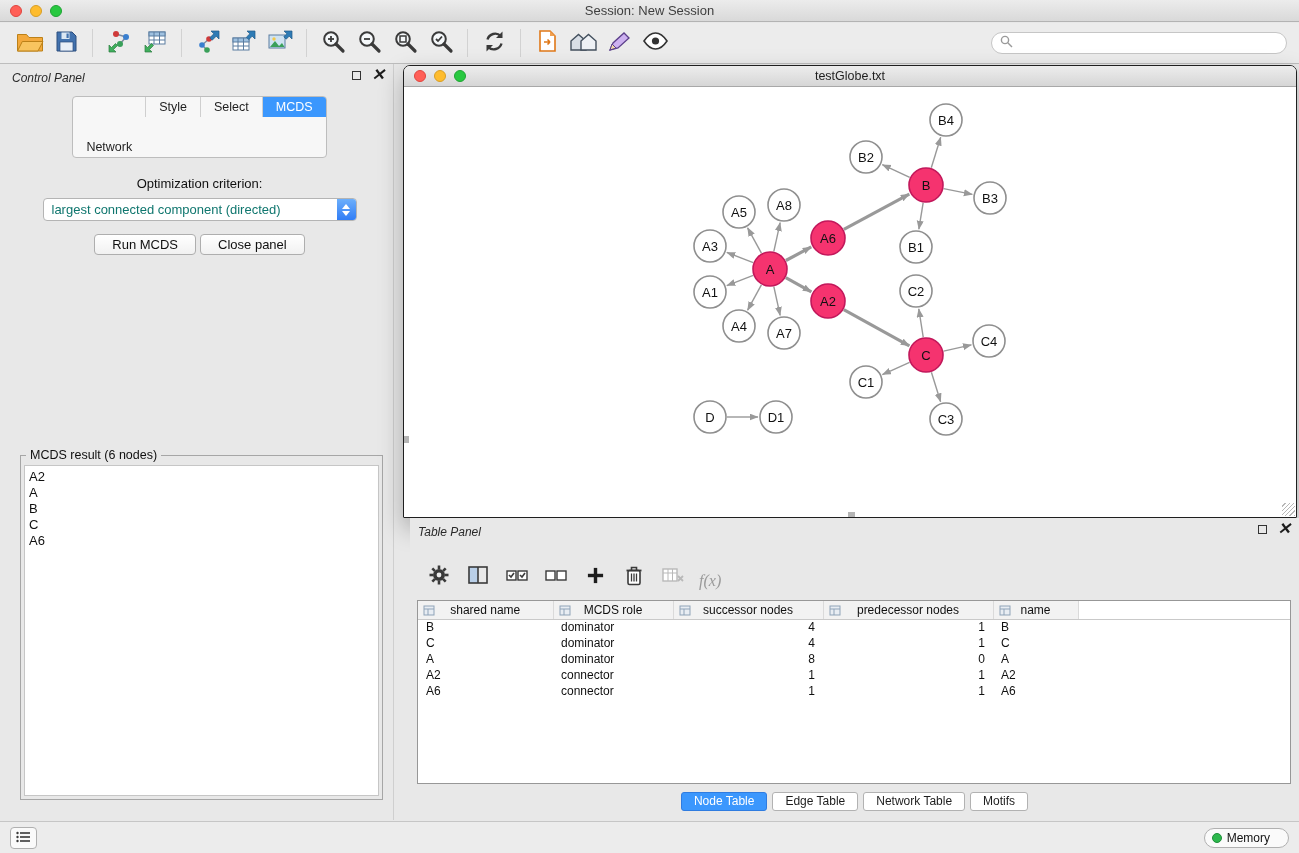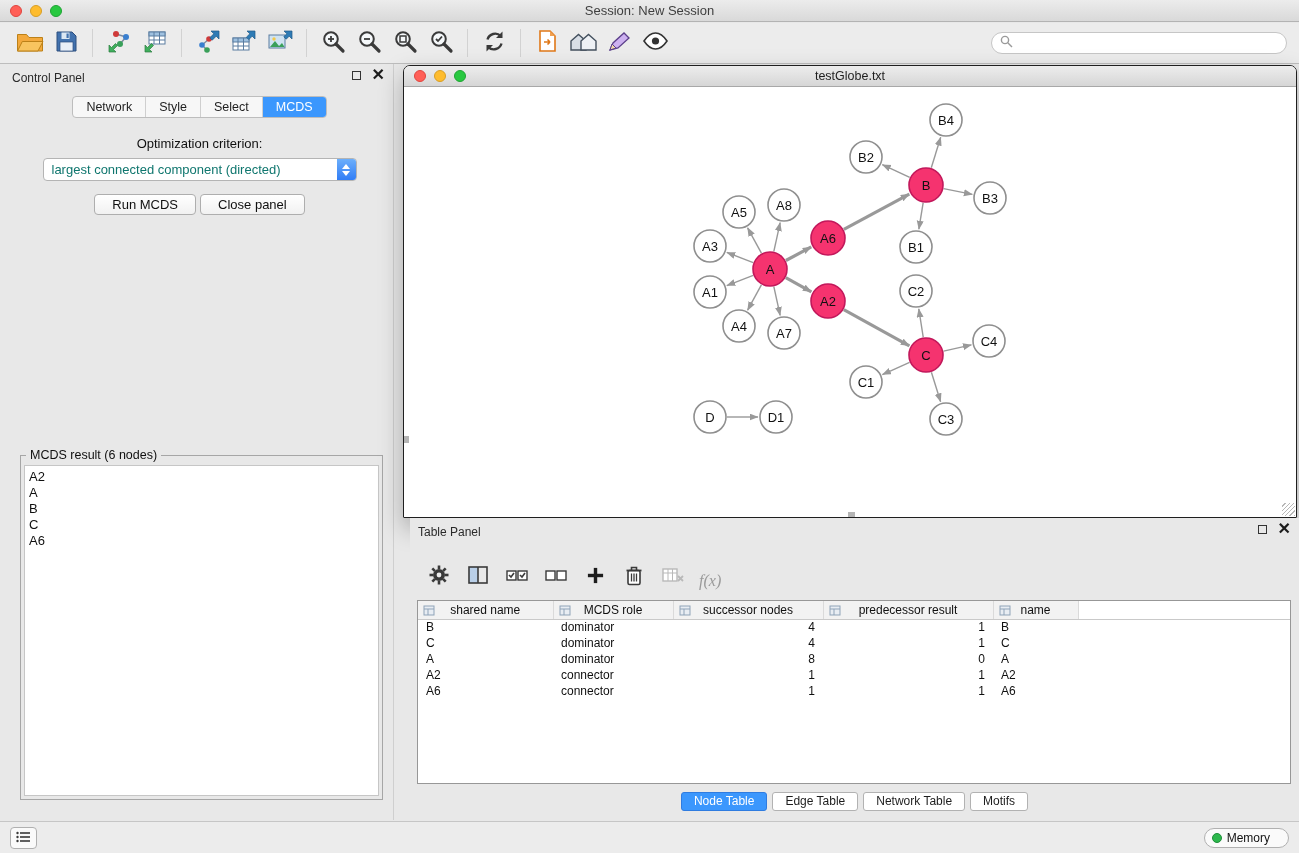--- a/index.html
+++ b/index.html
@@ -25,30 +25,30 @@
     display:flex; align-items:center; padding:0 12px; }
   .tb-btn { width:36px; height:34px; display:flex; align-items:center; justify-content:center; cursor:default; }
   .tb-sep { width:1px; height:28px; background:#d2d2d2; margin:0 8px; flex:none; }
   .search-box { margin-left:auto; width:296px; height:22px; background:#fff;
     border:1px solid #c6c6c6; border-radius:12px; display:flex; align-items:center; padding:0 8px; gap:5px; }
   .search-box input { border:none; outline:none; flex:1; font-size:13px; background:transparent; font-family:inherit; }
 
   
   .control-panel { position:absolute; left:6px; top:64px; width:388px; bottom:33px;
     background:#e8e8e8; border-right:1px solid #cfcfcf; }
-  .panel-header { position:relative; height:26px; }
+  .panel-header { position:relative; height:26px;font-style:italic; }
   .panel-title { position:absolute; left:6px; top:7px; font-size:12px; color:#2a2a2a; }
   .win-btns { position:absolute; right:8px; top:6px; display:flex; gap:11px; align-items:center; }
   .float-icon { width:9px; height:9px; border:1.5px solid #333; display:inline-block; }
   .close-icon { font-size:16px; font-weight:700; color:#1c1c1c; line-height:10px; }
   .cp-tabs { display:flex; justify-content:center; margin-top:6px; }
   .seg { display:flex; border:1px solid #bdbdbd; border-radius:4px; overflow:hidden; background:#f7f7f7; }
   .seg-item { height:20px; line-height:20px; padding:0 13px; font-size:12.5px; color:#1f1f1f;
     border-left:1px solid #cfcfcf; cursor:default; }
-  .seg-item:first-child { border-left:none; }
+  .seg-item:first-child { border-left:none;margin-top:40px; }
   .seg-item.active { background:#3b97fd; color:#fff; }
   .cp-opt-label { text-align:center; font-size:13px; color:#101010; margin-top:18px; }
   .cp-select { width:314px; height:23px; margin:7px auto 0; background:#fff;
     border:1px solid #b4b4b4; border-radius:4px; display:flex; align-items:center; overflow:hidden; }
   .cp-select-text { flex:1; font-size:13px; color:#0f766e; padding-left:8px; white-space:nowrap; }
   .cp-stepper { width:19px; height:23px; background:linear-gradient(#6fb1fb,#2e7bf6);
     border-radius:0 3px 3px 0; display:flex; flex-direction:column; align-items:center; justify-content:center; gap:2px; }
   .cp-buttons { display:flex; justify-content:center; gap:4px; margin-top:13px; }
   .mac-btn { height:21px; line-height:19px; padding:0 17px; background:linear-gradient(#ffffff,#f1f1f1);
     border:1px solid #aeaeae; border-radius:4px; font-size:13px; color:#101010; cursor:default; }
@@ -539,21 +539,21 @@
                   <line x1="5" y1="4" x2="5" y2="10" stroke="#8fa3b8"></line>
                 </svg></span>
               <span class="th-inner">successor nodes</span>
             </th>
           <th>
               <span class="th-icon"><svg width="12" height="11" viewBox="0 0 12 11">
                   <rect x="1" y="1" width="10" height="9" fill="#e8edf3" stroke="#8fa3b8"></rect>
                   <line x1="1" y1="4" x2="11" y2="4" stroke="#8fa3b8"></line>
                   <line x1="5" y1="4" x2="5" y2="10" stroke="#8fa3b8"></line>
                 </svg></span>
-              <span class="th-inner">predecessor result</span>
+              <span class="th-inner">predecessor nodes</span>
             </th>
           <th>
               <span class="th-icon"><svg width="12" height="11" viewBox="0 0 12 11">
                   <rect x="1" y="1" width="10" height="9" fill="#e8edf3" stroke="#8fa3b8"></rect>
                   <line x1="1" y1="4" x2="11" y2="4" stroke="#8fa3b8"></line>
                   <line x1="5" y1="4" x2="5" y2="10" stroke="#8fa3b8"></line>
                 </svg></span>
               <span class="th-inner">name</span>
             </th>
           <th class="filler"></th>

